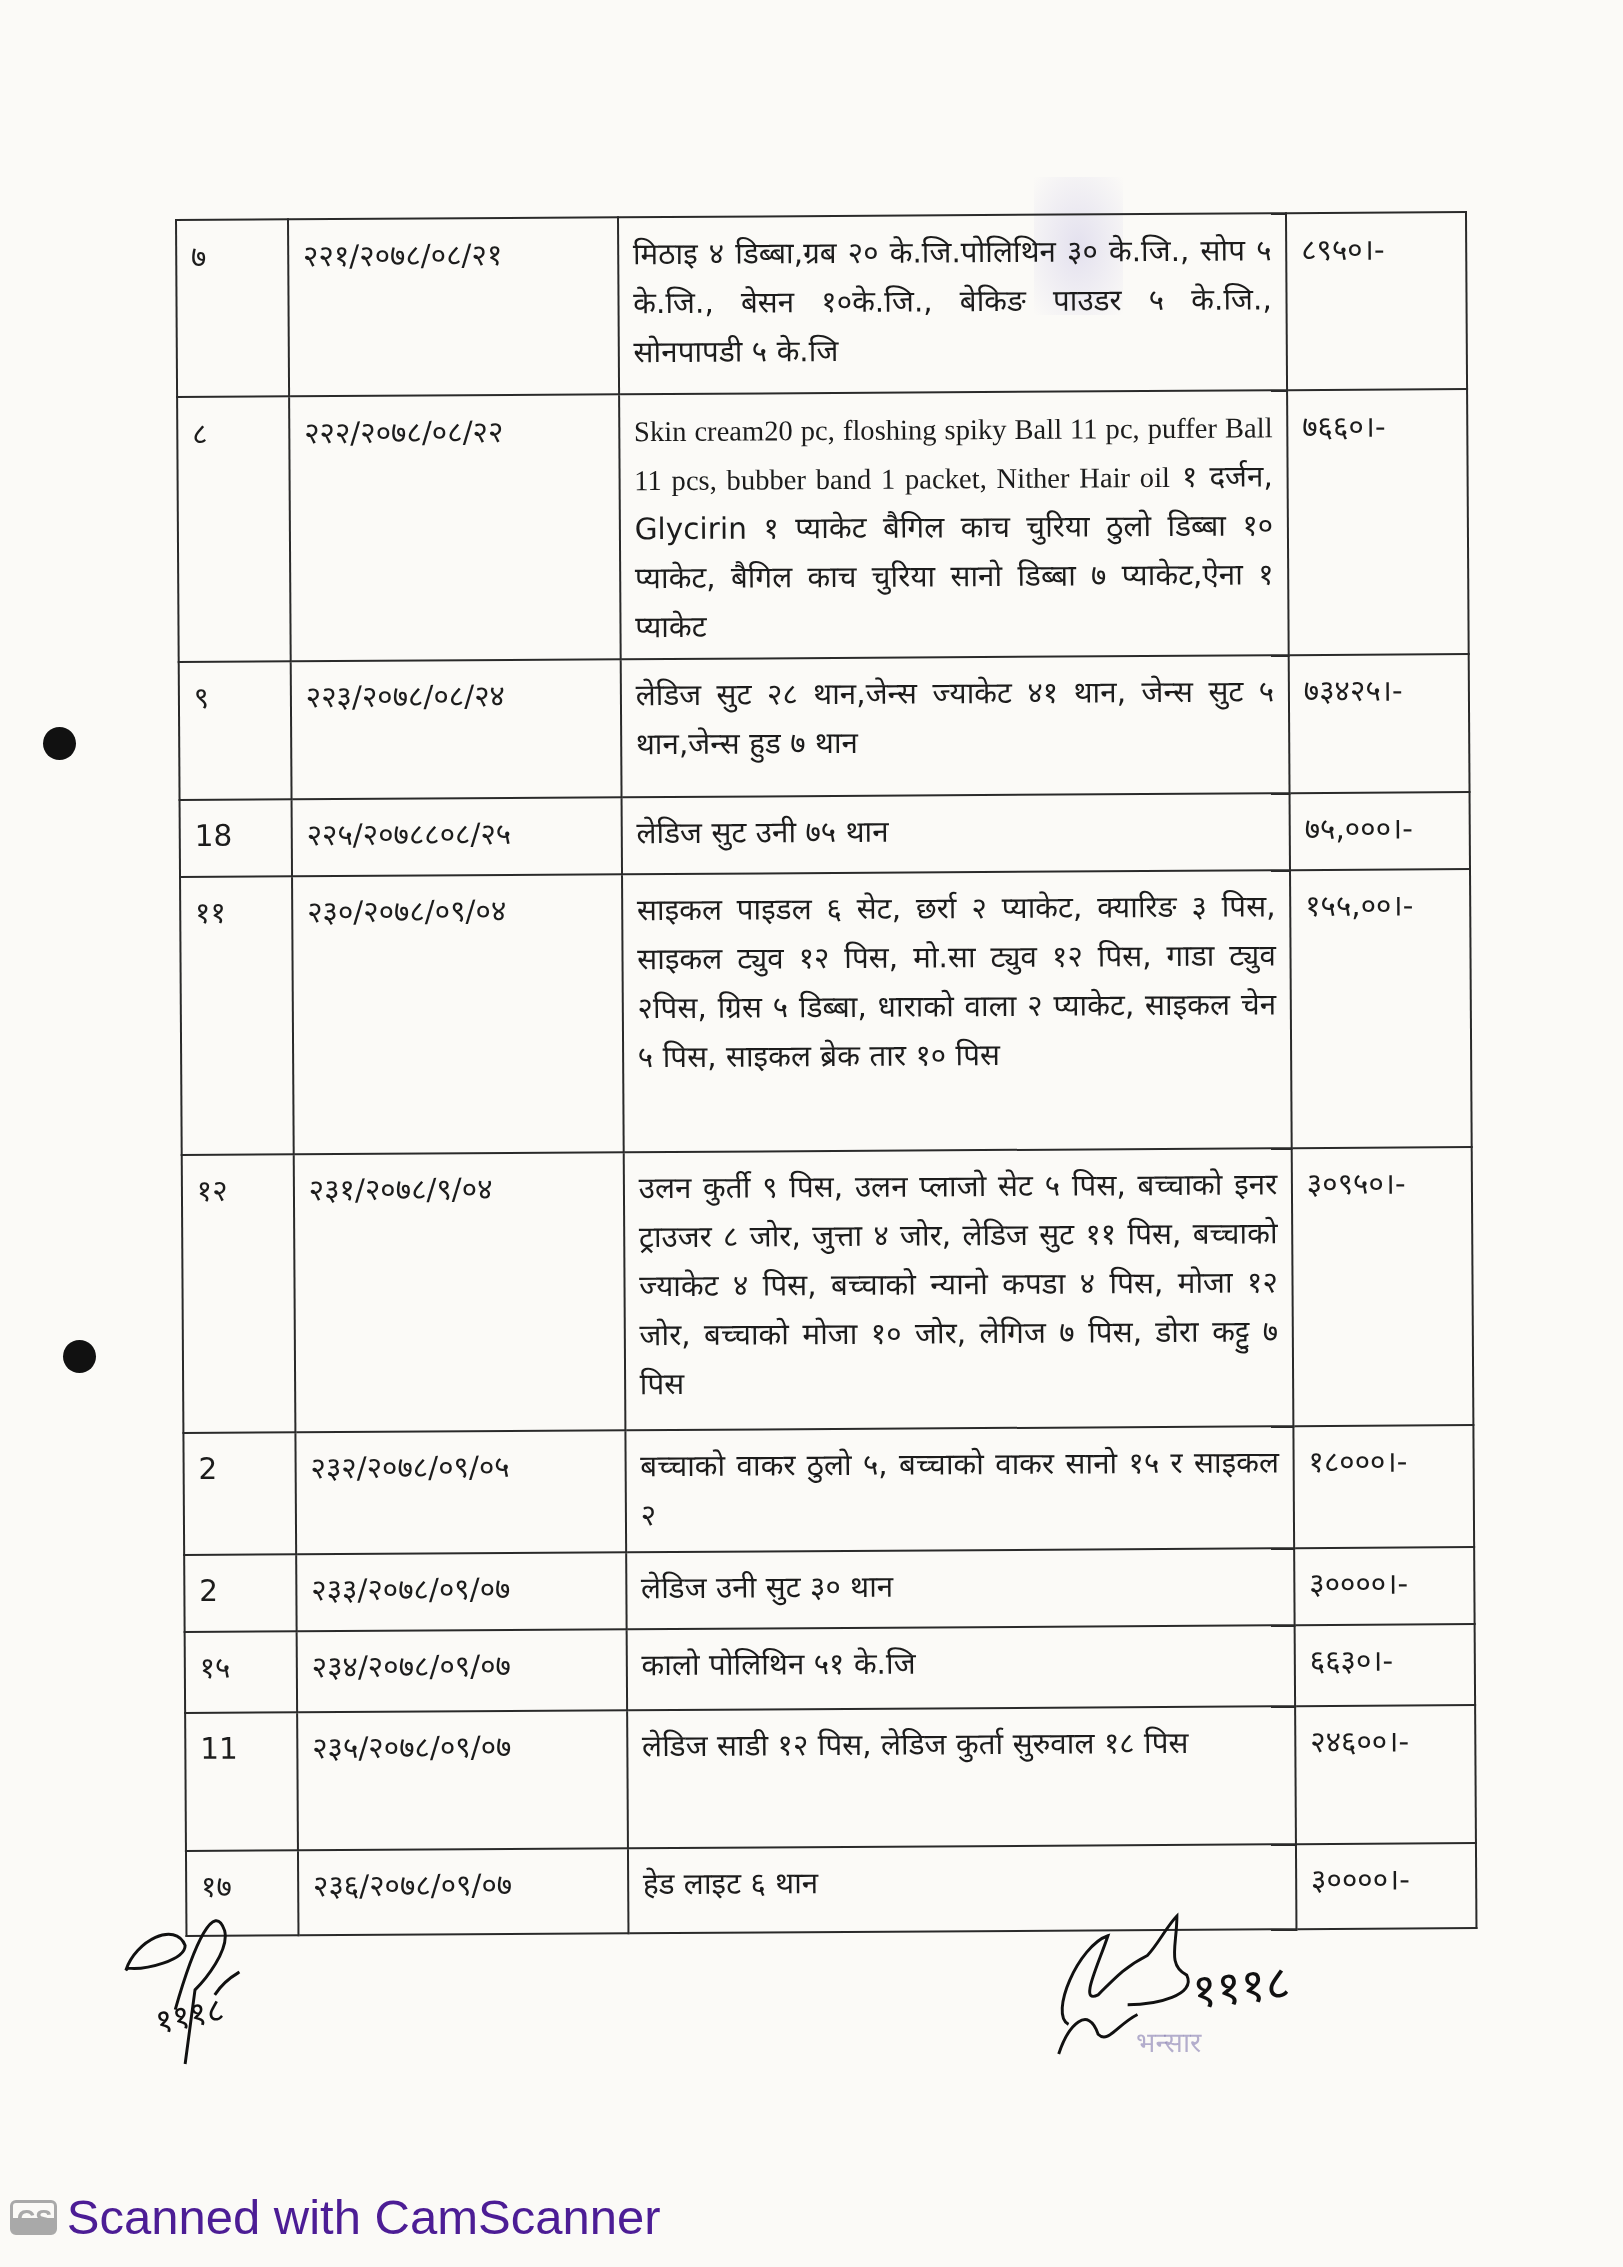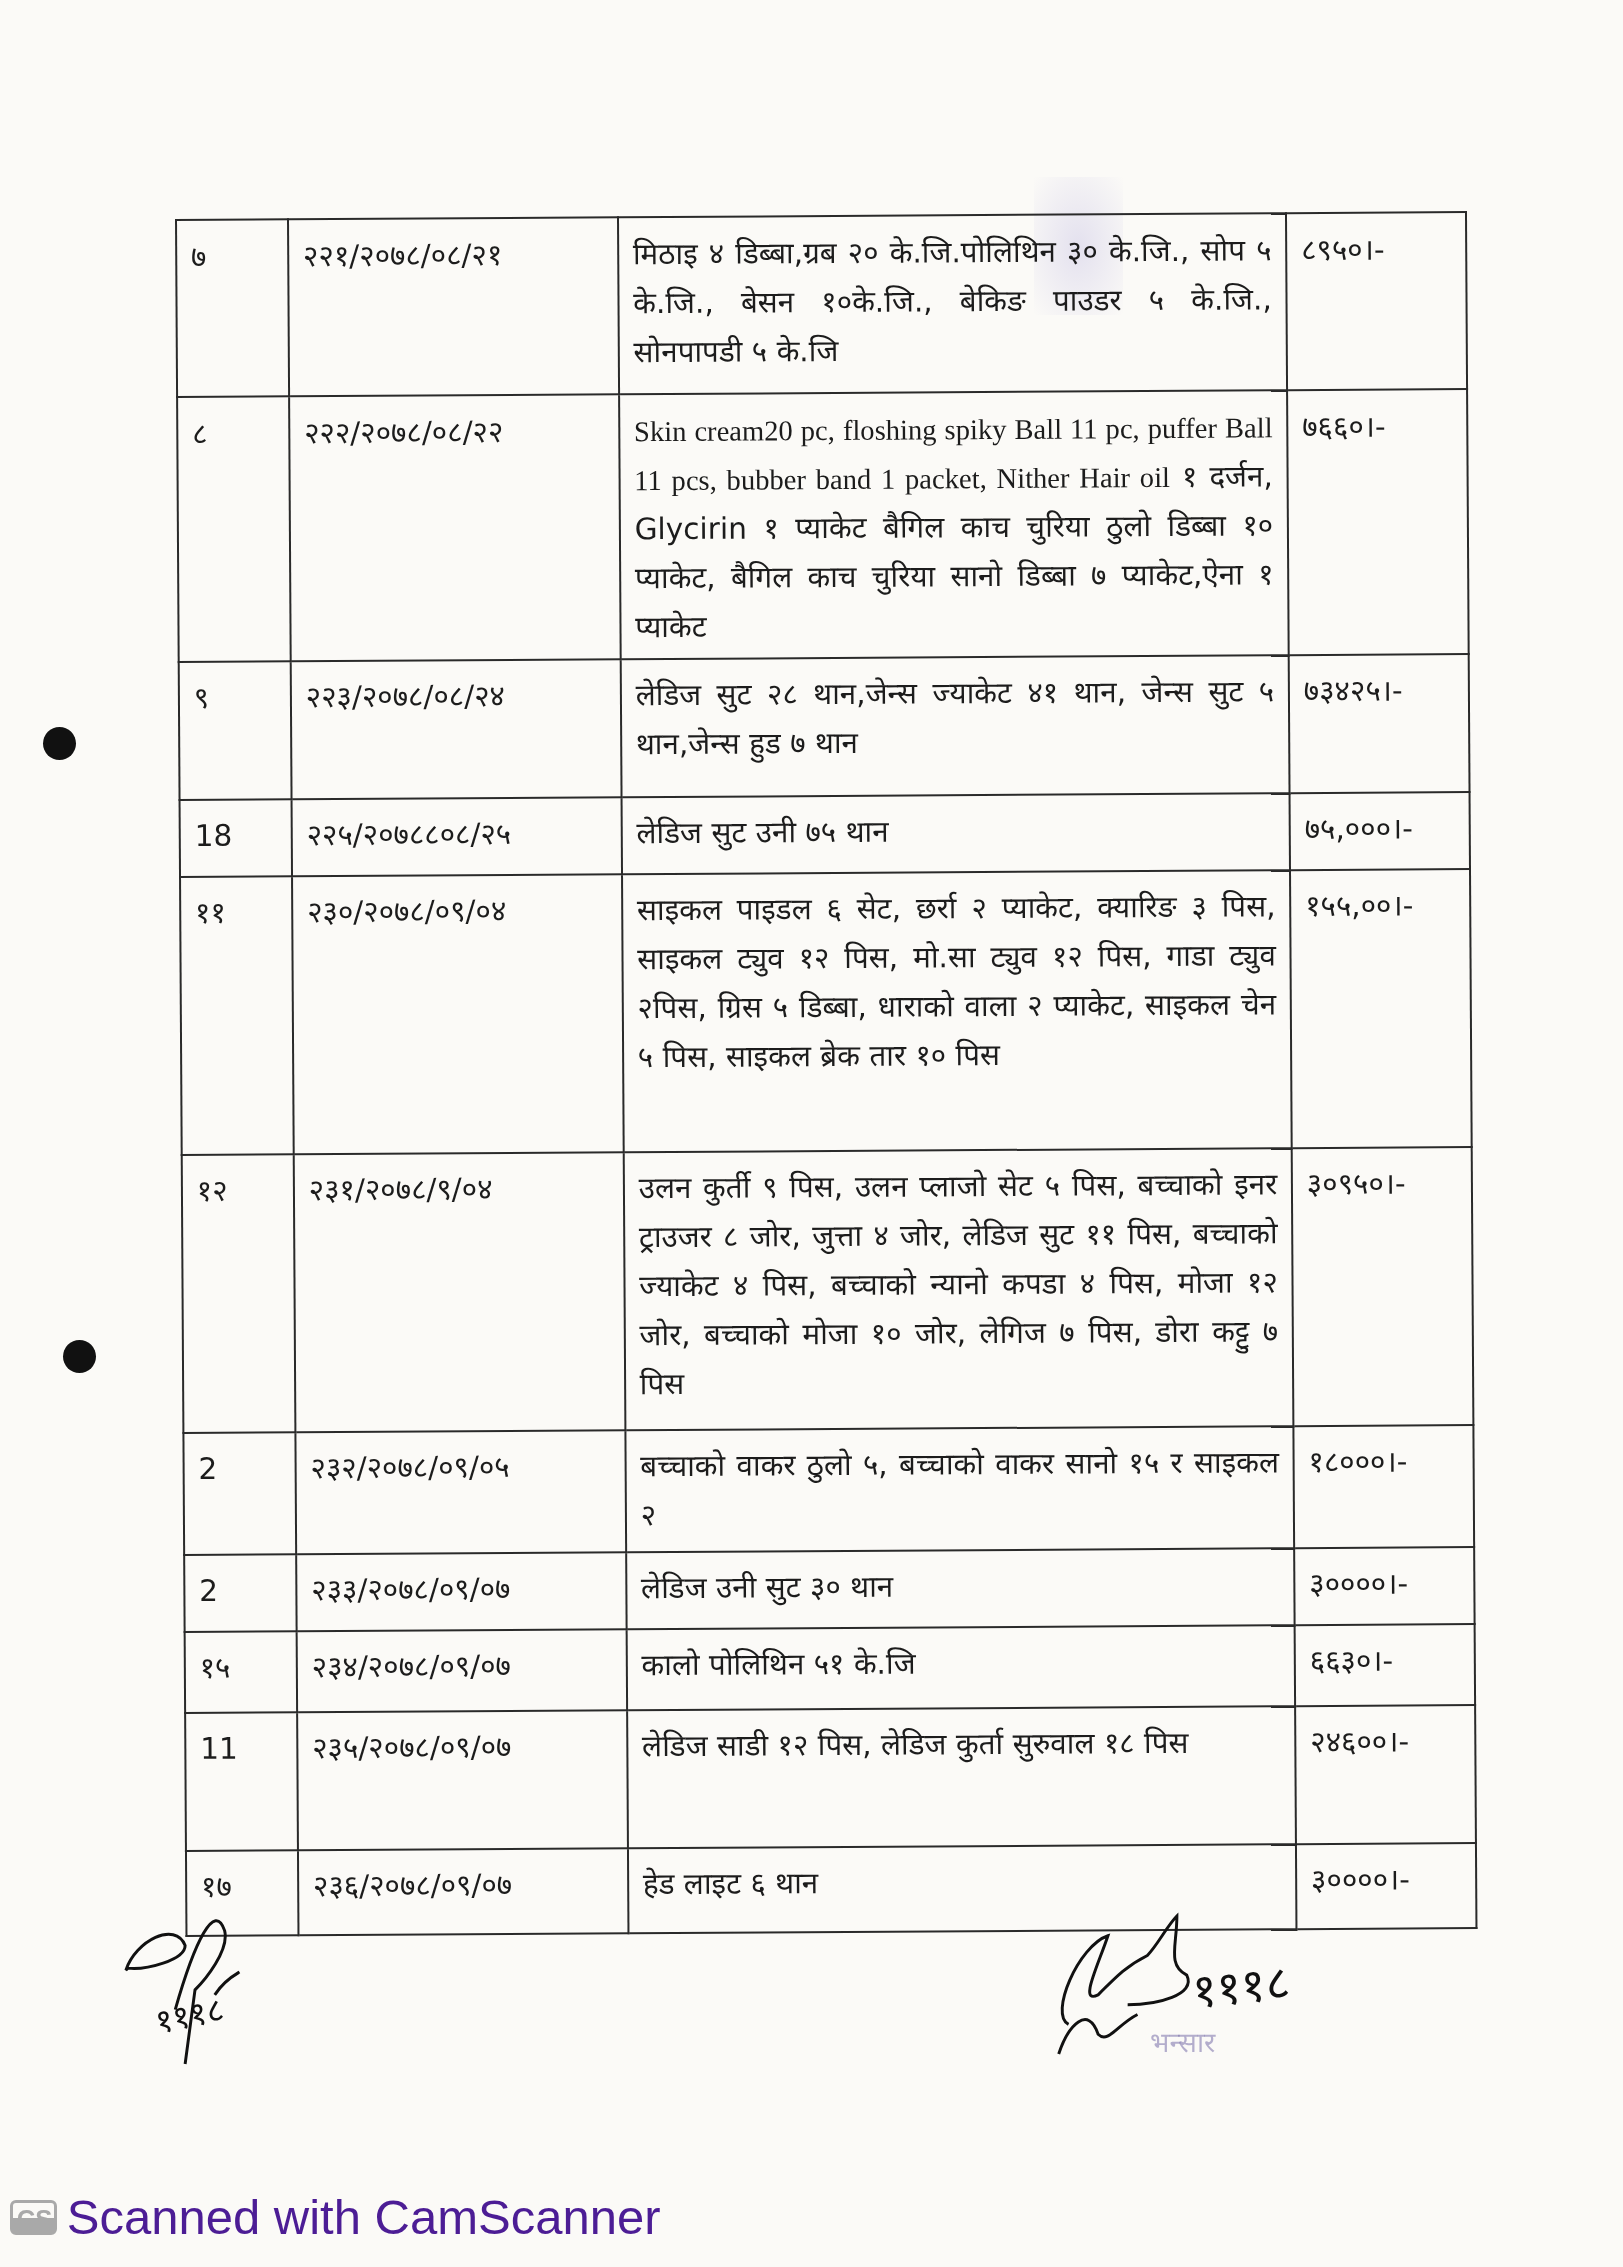--- a/index.html
+++ b/index.html
@@ -128,21 +128,21 @@
     </svg>
     <div class="sig-text" style="left:39px; top:91px; font-size:33px; transform:rotate(-12deg);">१११८</div>
   </div>
 
   <div class="sig" style="left:1039px; top:1906px; width:335px; height:158px;">
     <svg width="197" height="158" viewBox="0 0 200 160">
       <path d="M30 120 C 10 110, 40 40, 70 30 C 60 60, 40 100, 60 90 C 80 70, 90 60, 110 50 C 120 40, 130 20, 140 10 C 140 40, 130 60, 150 70 C 160 90, 120 100, 90 100" fill="none" stroke="#111" stroke-width="3"></path>
       <path d="M20 150 C 30 120, 50 100, 60 130 C 70 140, 80 120, 100 110" fill="none" stroke="#111" stroke-width="3"></path>
     </svg>
     <div class="sig-text" style="left:153px; top:47px; font-size:47px; transform:rotate(-6deg);">१११८</div>
-    <div class="sig-text" style="left:111px; top:116px; font-size:27.6px; color:rgba(90,80,150,0.45);">भन्सार</div>
+    <div class="sig-text" style="left:97px; top:116px; font-size:27.6px; color:rgba(90,80,150,0.45);">भन्सार</div>
   </div>
 
   <div class="footer">
     <div class="cs-logo">
         <span>CS</span>
       </div>
     <div class="footer-text">Scanned with CamScanner</div>
   </div>
 </div>
 

